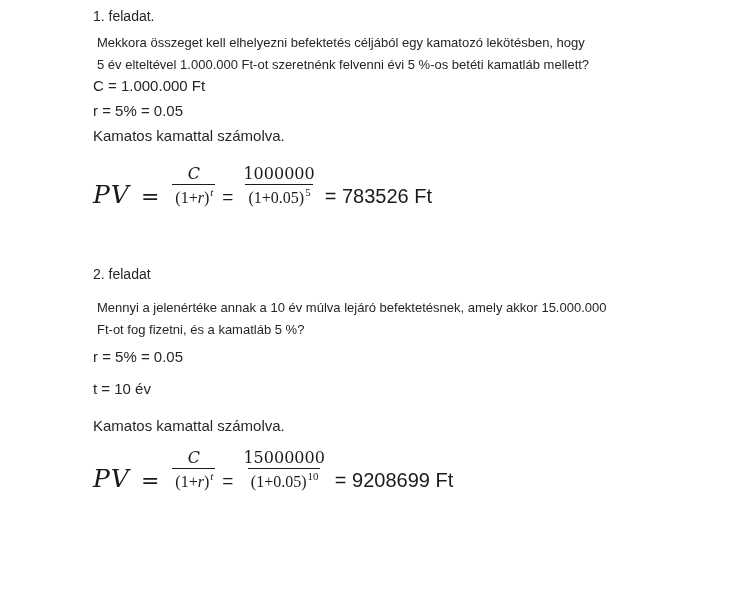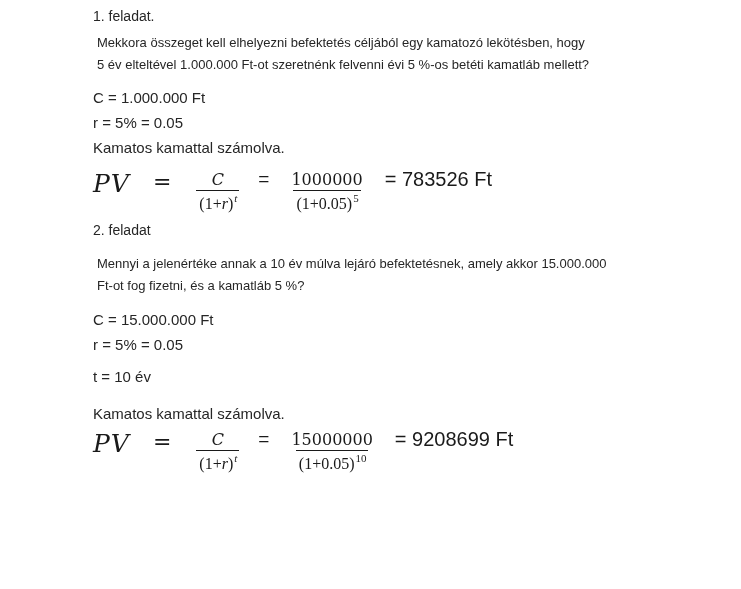--- a/index.html
+++ b/index.html
@@ -26,36 +26,35 @@
   .qline {
     display: block;
     line-height: 22px;
     white-space: nowrap;
   }
   .line {
     font-size: 15px;
     line-height: 19px;
     margin-top: 6px;
   }
-  .line.first-given { margin-top: 12px; }
-  .problem-2 .title { }
+  .line.first-given { margin-top: 0; }
+  .problem-2 .title { margin-top: 56px; }
   .problem-2 .question { margin-top: 13px; }
   .problem-2 .line.first-given { margin-top: 13px; }
   .problem-2 .line.t-line { margin-top: 13px; }
   .problem-2 .line.method { margin-top: 18px; }
 
   
   .formula {
     display: flex;
-    align-items: flex-start;
+    align-items: flex-end;
     margin-top: 12px;
     font-family: "DejaVu Serif", serif;
     color: #1a1a1a;
     height: 52px;
-    gap: 12px;
   }
   .problem-2 .formula { margin-top: 6px; }
   .flhs {
     font-style: italic;
     font-size: 25px;
     letter-spacing: 1px;
   }
   .feq1 {
     font-size: 22px;
     padding: 0 13px 0 11px;
@@ -132,21 +131,20 @@
       <span class="fresult">= 783526 Ft</span>
     </div>
   </section>
 
   <section class="problem problem-2">
     <div class="title">2. feladat</div>
     <p class="question">
       <span class="qline">Mennyi a jelenértéke annak a 10 év múlva lejáró befektetésnek, amely akkor 15.000.000</span>
       <span class="qline">Ft-ot fog fizetni, és a kamatláb 5 %?</span>
     </p>
-    <div class="line first-given">C = 15.000.000 Ft</div>
     <div class="line">r = 5% = 0.05</div>
     <div class="line t-line">t = 10 év</div>
     <div class="line method">Kamatos kamattal számolva.</div>
 
     <div class="formula">
       <span class="flhs">PV</span>
       <span class="feq1">=</span>
       <span class="frac">
         <span class="num italic">C</span>
         <span class="den"><span>(1+</span><span class="italic">r</span><span>)</span><sup class="italic">t</sup></span>

